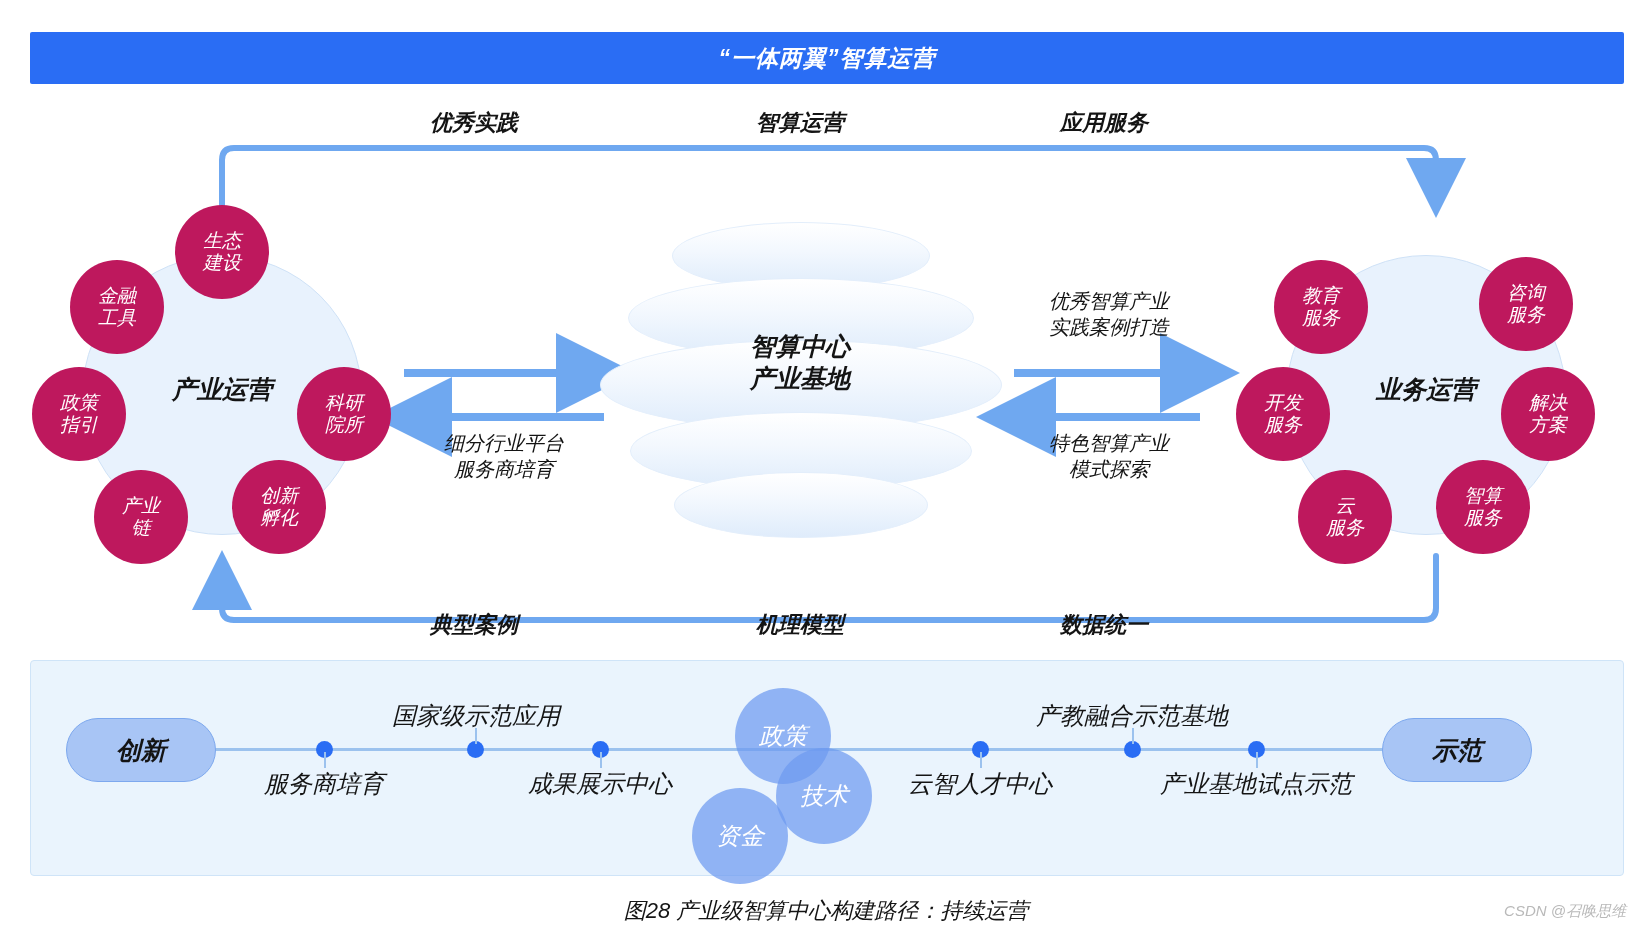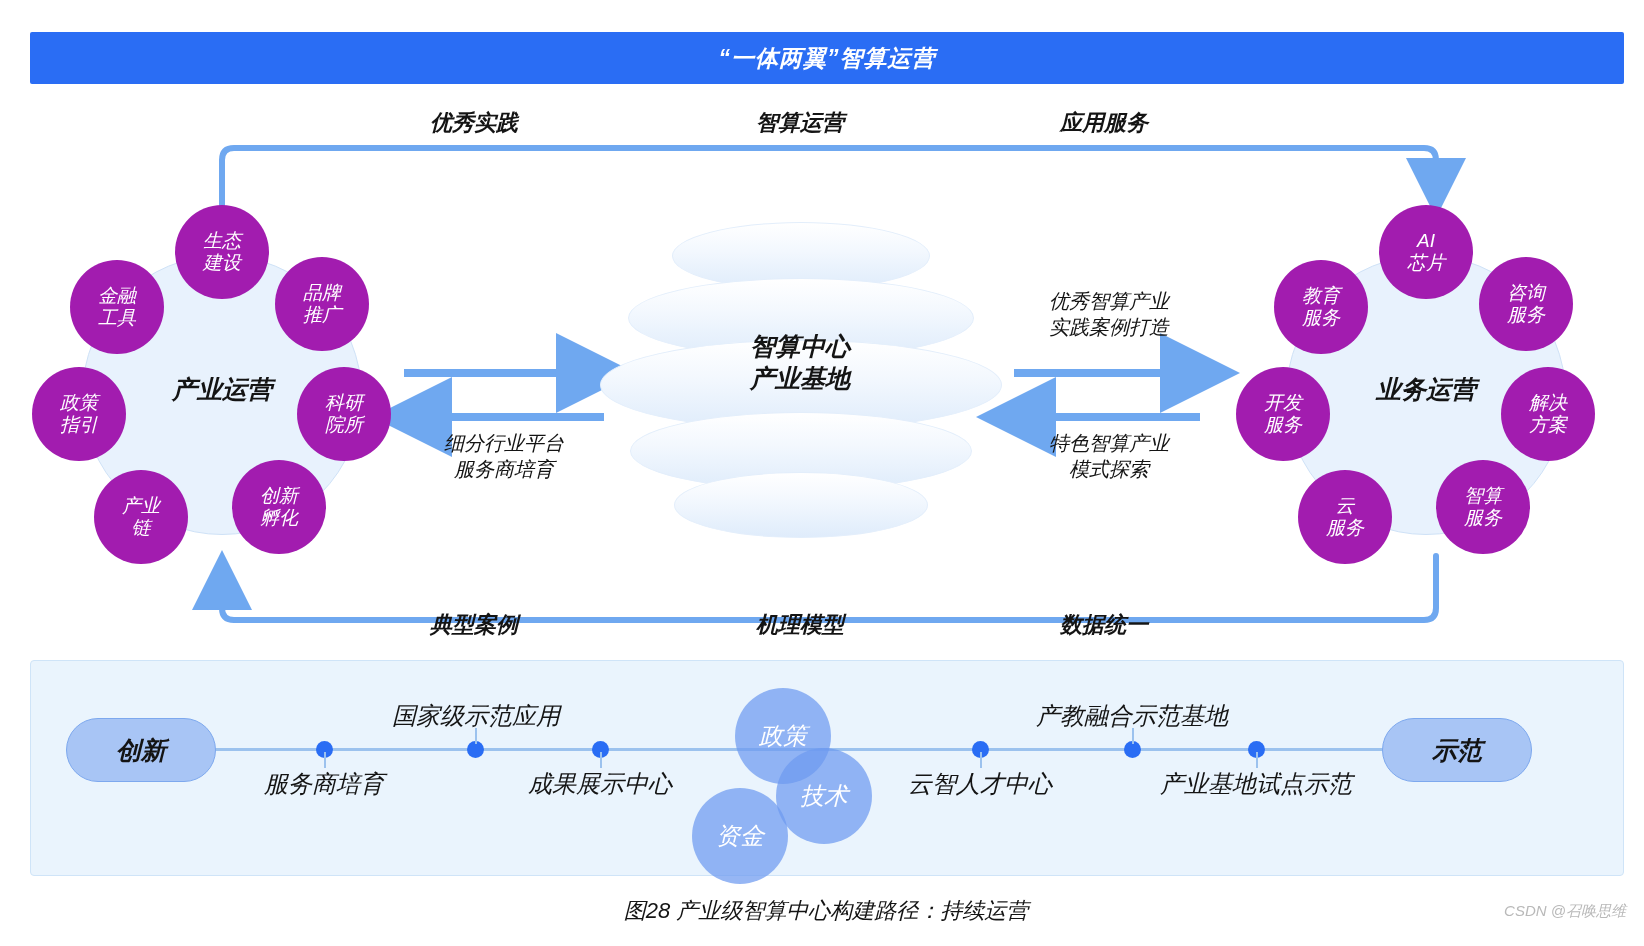--- a/index.html
+++ b/index.html
@@ -37,21 +37,21 @@
     position:absolute;left:50px;top:50px;width:280px;height:280px;
     border-radius:50%;background:#e8f2fd;border:1px solid #cfe2f7;
     box-sizing:border-box;
   }
   .cluster .center-label{
     position:absolute;left:0;top:168px;width:380px;text-align:center;
     font-size:25px;font-weight:bold;color:#141414;
   }
   .bubble{
     position:absolute;width:94px;height:94px;border-radius:50%;
-    background:#a21caf;color:#fff;
+    background:#be185d;color:#fff;
     display:flex;align-items:center;justify-content:center;
     text-align:center;font-size:19px;line-height:1.16;
     box-sizing:border-box;
   }
   .bubble span{display:block;padding:0 4px;}
 
   
   .arrow-cap{
     position:absolute;font-size:20px;color:#141414;line-height:1.3;
     text-align:center;white-space:nowrap;
@@ -141,46 +141,40 @@
   <div class="flow-label" style="left:370px;top:610px;width:200px;">典型案例</div>
   <div class="flow-label" style="left:696px;top:610px;width:200px;">机理模型</div>
   <div class="flow-label" style="left:1000px;top:610px;width:200px;">数据统一</div>
 
   <div class="cluster" style="left:28px;top:205px;">
     <div class="ring"></div>
     <div class="center-label">产业运营</div>
     <div class="bubble" style="left:143px;top:0px;">
         <span>生态<br>建设</span>
       </div>
-    <div class="bubble" style="left:243px;top:52px;">
-        <span>品牌<br>推广</span>
-      </div>
     <div class="bubble" style="left:265px;top:162px;">
         <span>科研<br>院所</span>
       </div>
     <div class="bubble" style="left:200px;top:255px;">
         <span>创新<br>孵化</span>
       </div>
     <div class="bubble" style="left:62px;top:265px;">
         <span>产业<br>链</span>
       </div>
     <div class="bubble" style="left:0px;top:162px;">
         <span>政策<br>指引</span>
       </div>
     <div class="bubble" style="left:38px;top:55px;">
         <span>金融<br>工具</span>
       </div>
   </div>
 
   <div class="cluster" style="left:1232px;top:205px;">
     <div class="ring"></div>
     <div class="center-label">业务运营</div>
-    <div class="bubble" style="left:143px;top:0px;">
-        <span>AI<br>芯片</span>
-      </div>
     <div class="bubble" style="left:243px;top:52px;">
         <span>咨询<br>服务</span>
       </div>
     <div class="bubble" style="left:265px;top:162px;">
         <span>解决<br>方案</span>
       </div>
     <div class="bubble" style="left:200px;top:255px;">
         <span>智算<br>服务</span>
       </div>
     <div class="bubble" style="left:62px;top:265px;">

